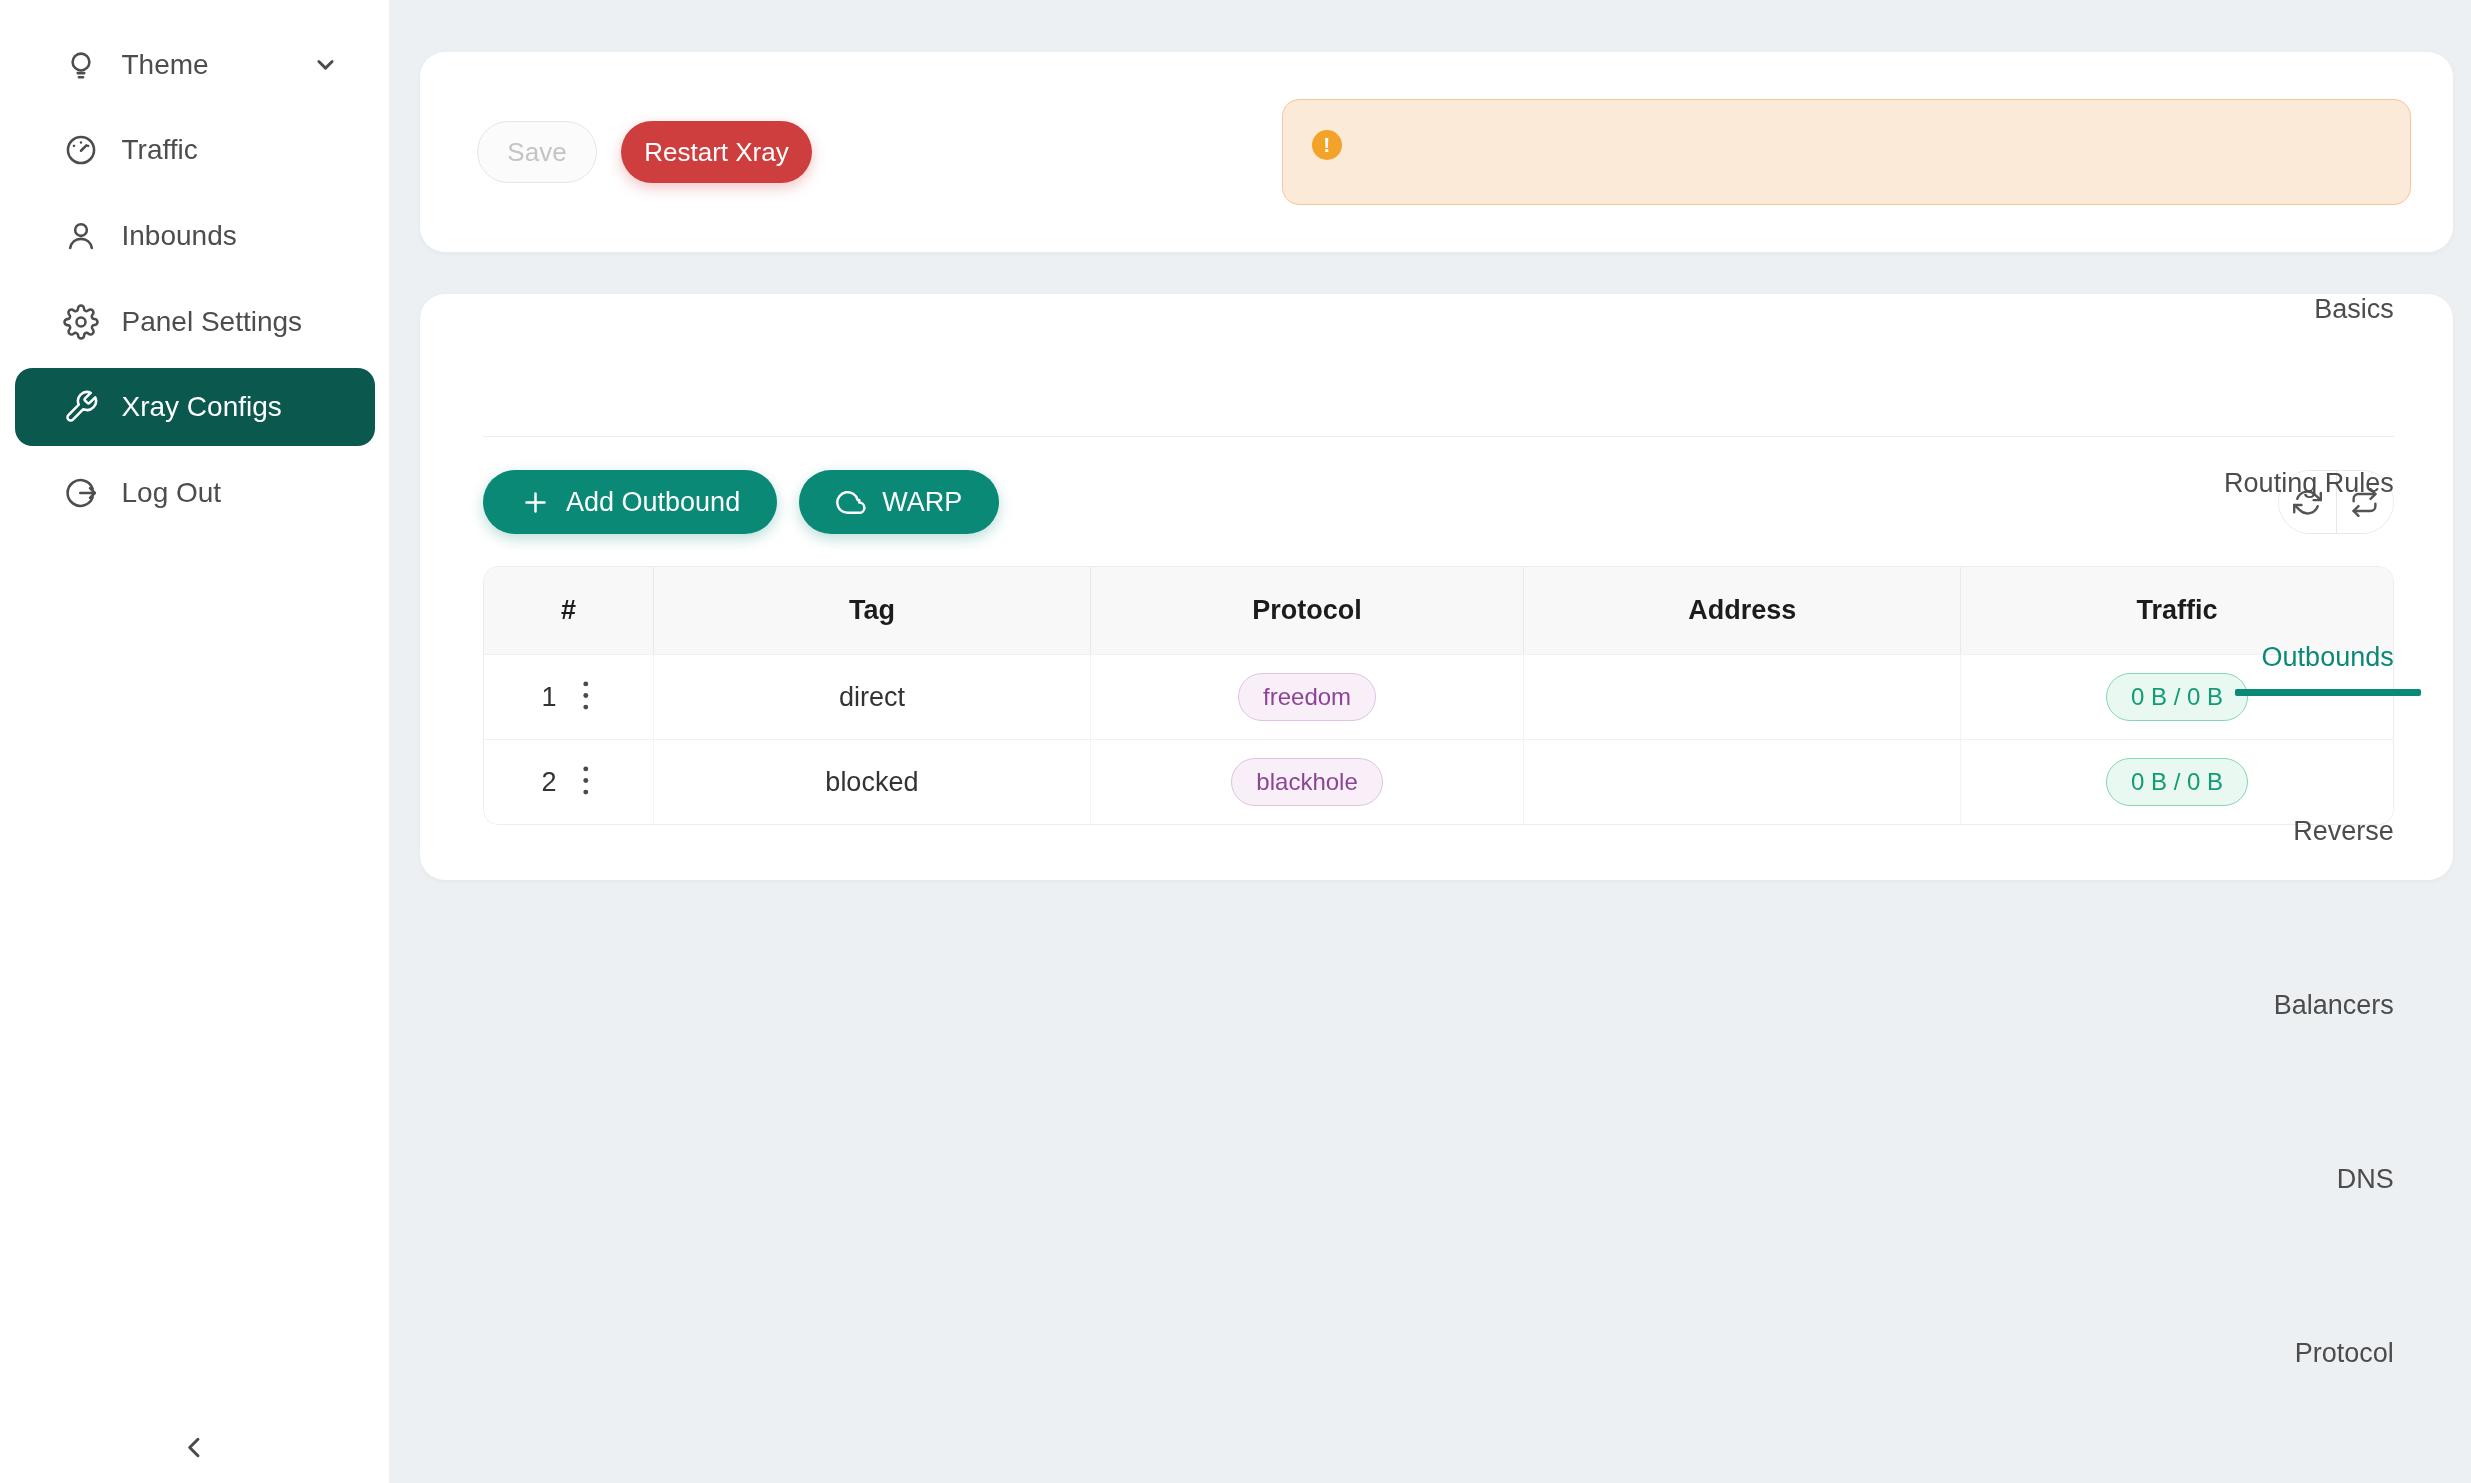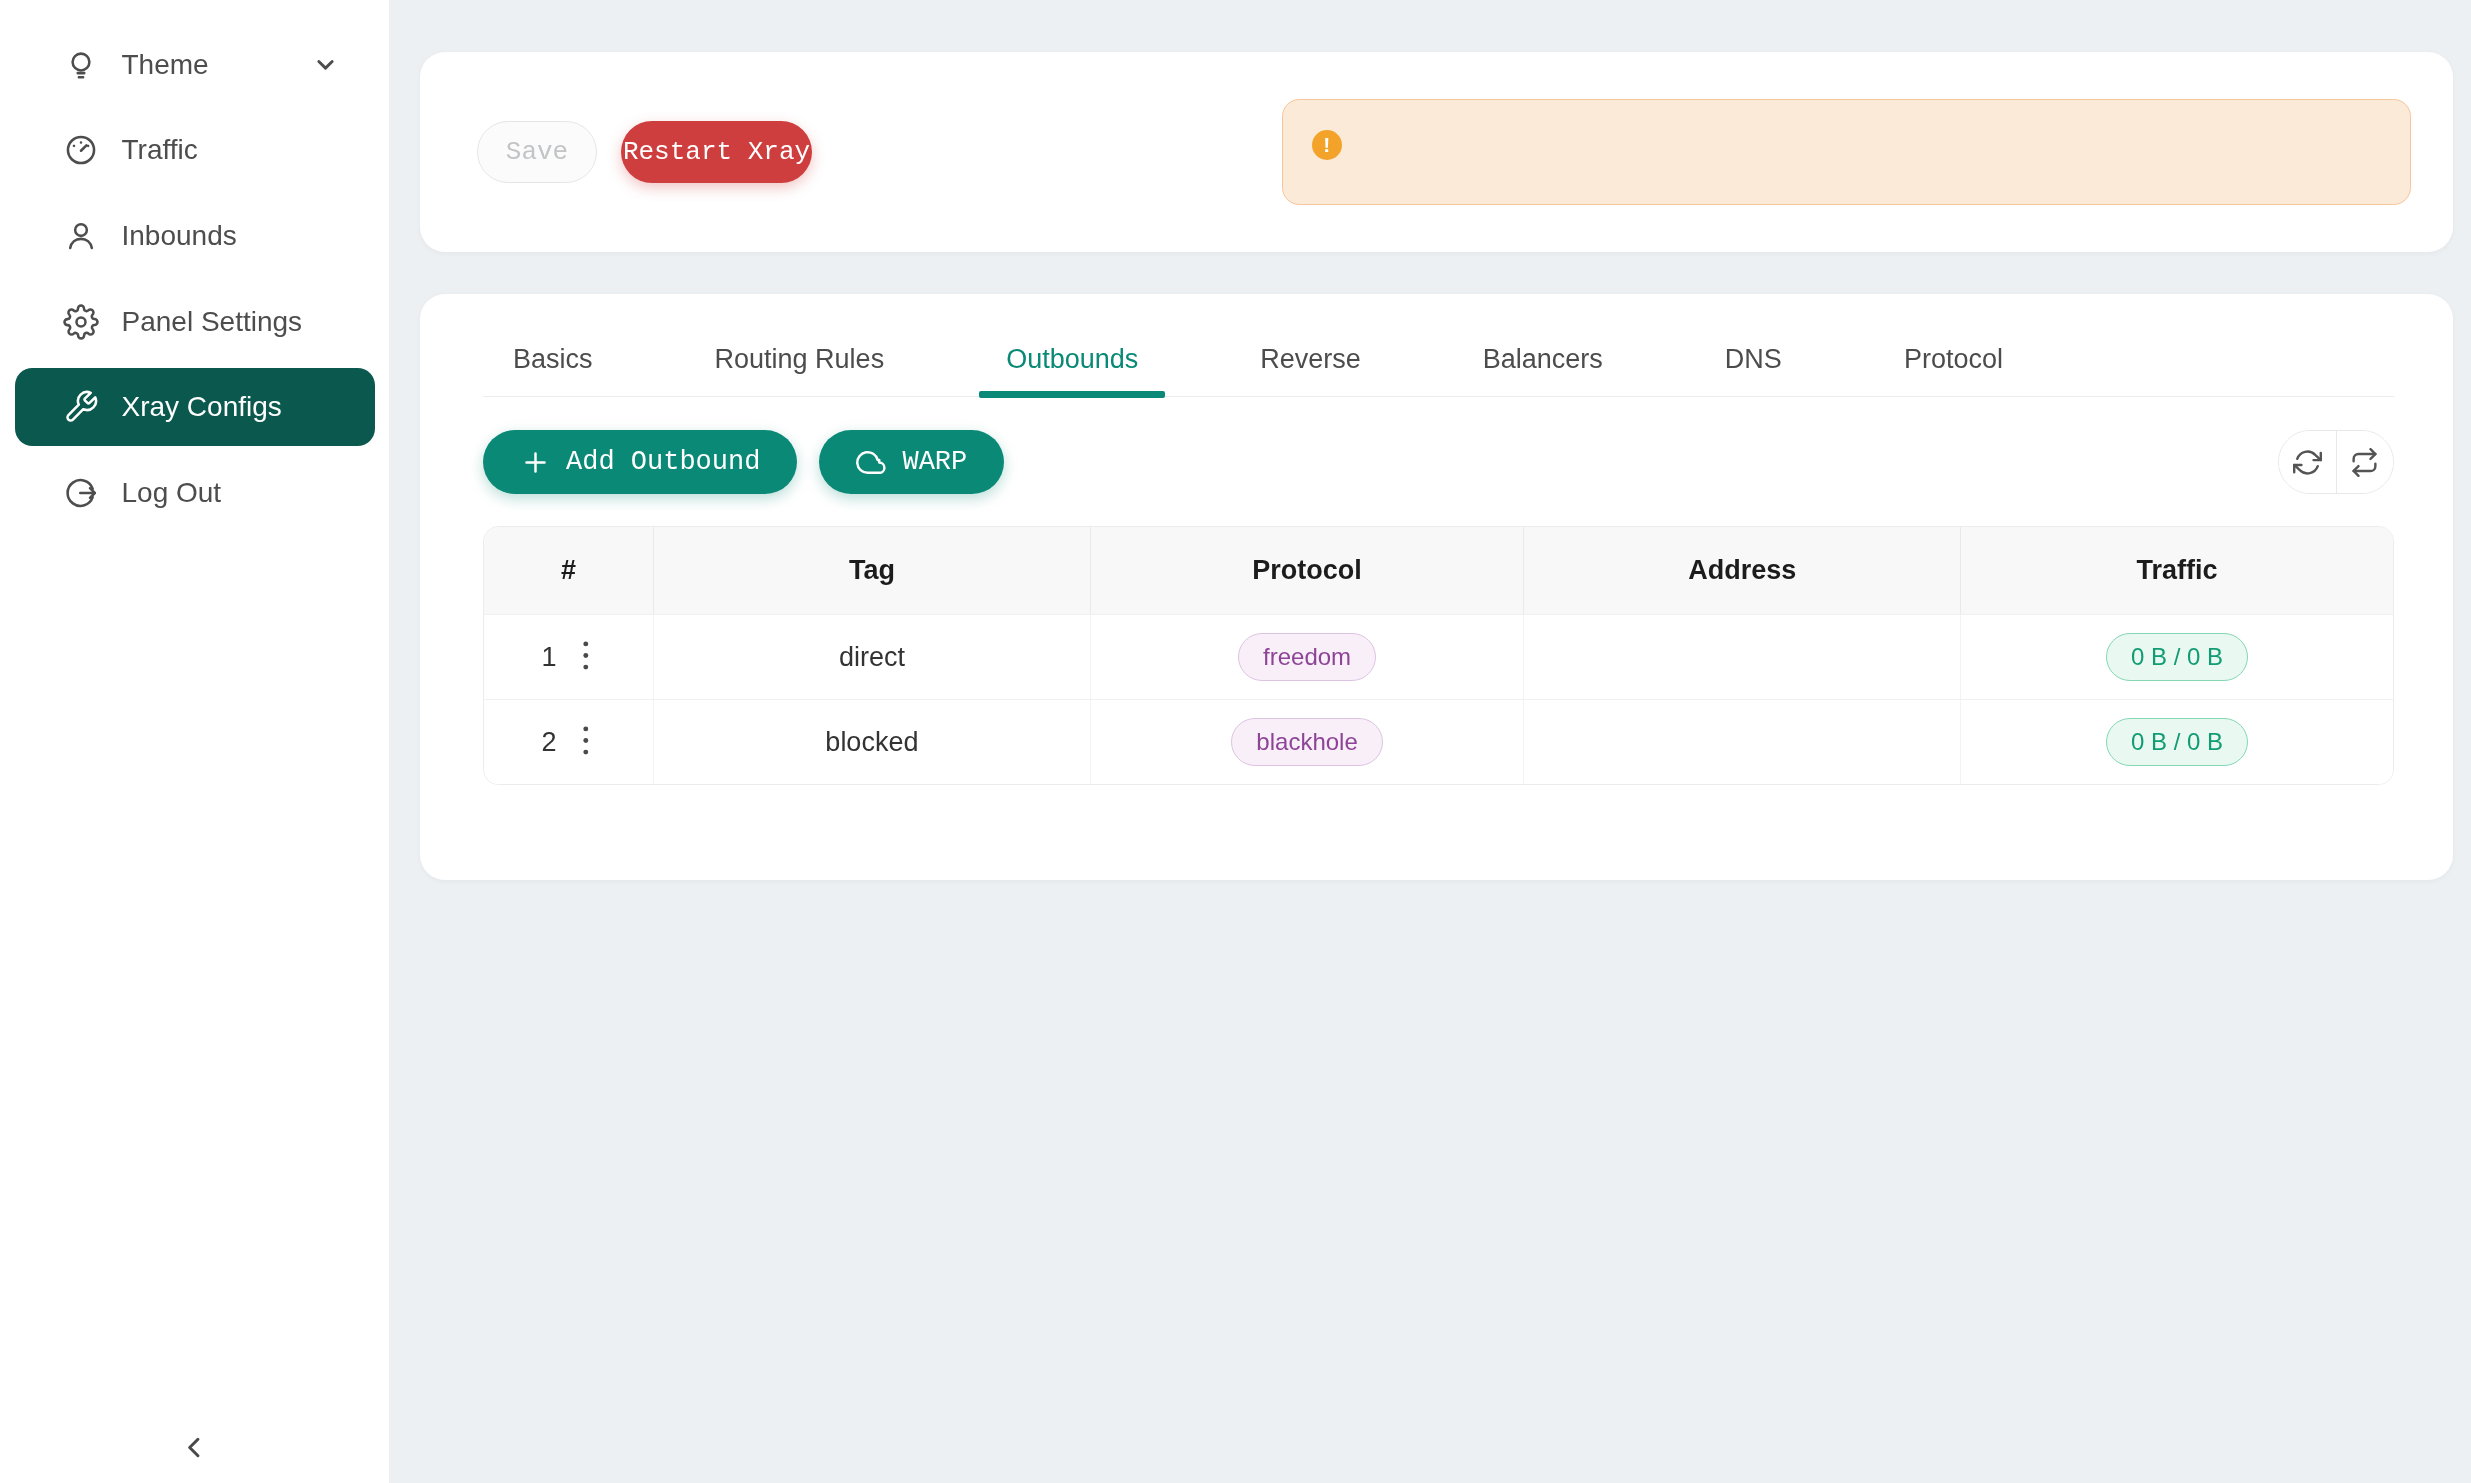--- a/index.html
+++ b/index.html
@@ -52,21 +52,21 @@
   
   .card-top {
     height: 200px;
     display: flex; align-items: center; justify-content: space-between;
     padding: 0 42px 0 57px;
   }
   .btn {
     border: none; border-radius: 965px;
     height: 62px;
     display: inline-flex; align-items: center; justify-content: center;
-    font-size: 26px; font-family: Liberation Mono, monospace;
+    font-size: 26px; font-family: Liberation Sans, sans-serif;
     cursor: pointer; white-space: nowrap;
   }
   .btn-save {
     width: 120px;
     background: #fbfbfb;
     border: 1.9px solid #e5e6e7;
     color: #c2c4c6;
     cursor: not-allowed;
   }
   .btn-restart {
@@ -90,23 +90,24 @@
     background: #f3a32a; color: #fff;
     display: flex; align-items: center; justify-content: center;
     font-size: 21px; font-weight: bold;
   }
 
   
   .card-content { margin-top: 42px; height: 586px; padding: 0 59px 0 63px; }
   .tabs {
     display: flex; align-items: flex-end;
     gap: 122px;
-    height: 103px;
+    height: 143px;
     padding-left: 30px;
     border-bottom: 1.9px solid #ececec;
+    flex-direction: column;
   }
   .tab {
     font-size: 27px; color: #4c4c4c;
     padding-bottom: 21px;
     position: relative; cursor: pointer; white-space: nowrap;
   }
   .tab.active { color: #0a8a76; }
   .tab.active::after {
     content: "";
     position: absolute; left: -27px; right: -27px; bottom: -1.9px;

